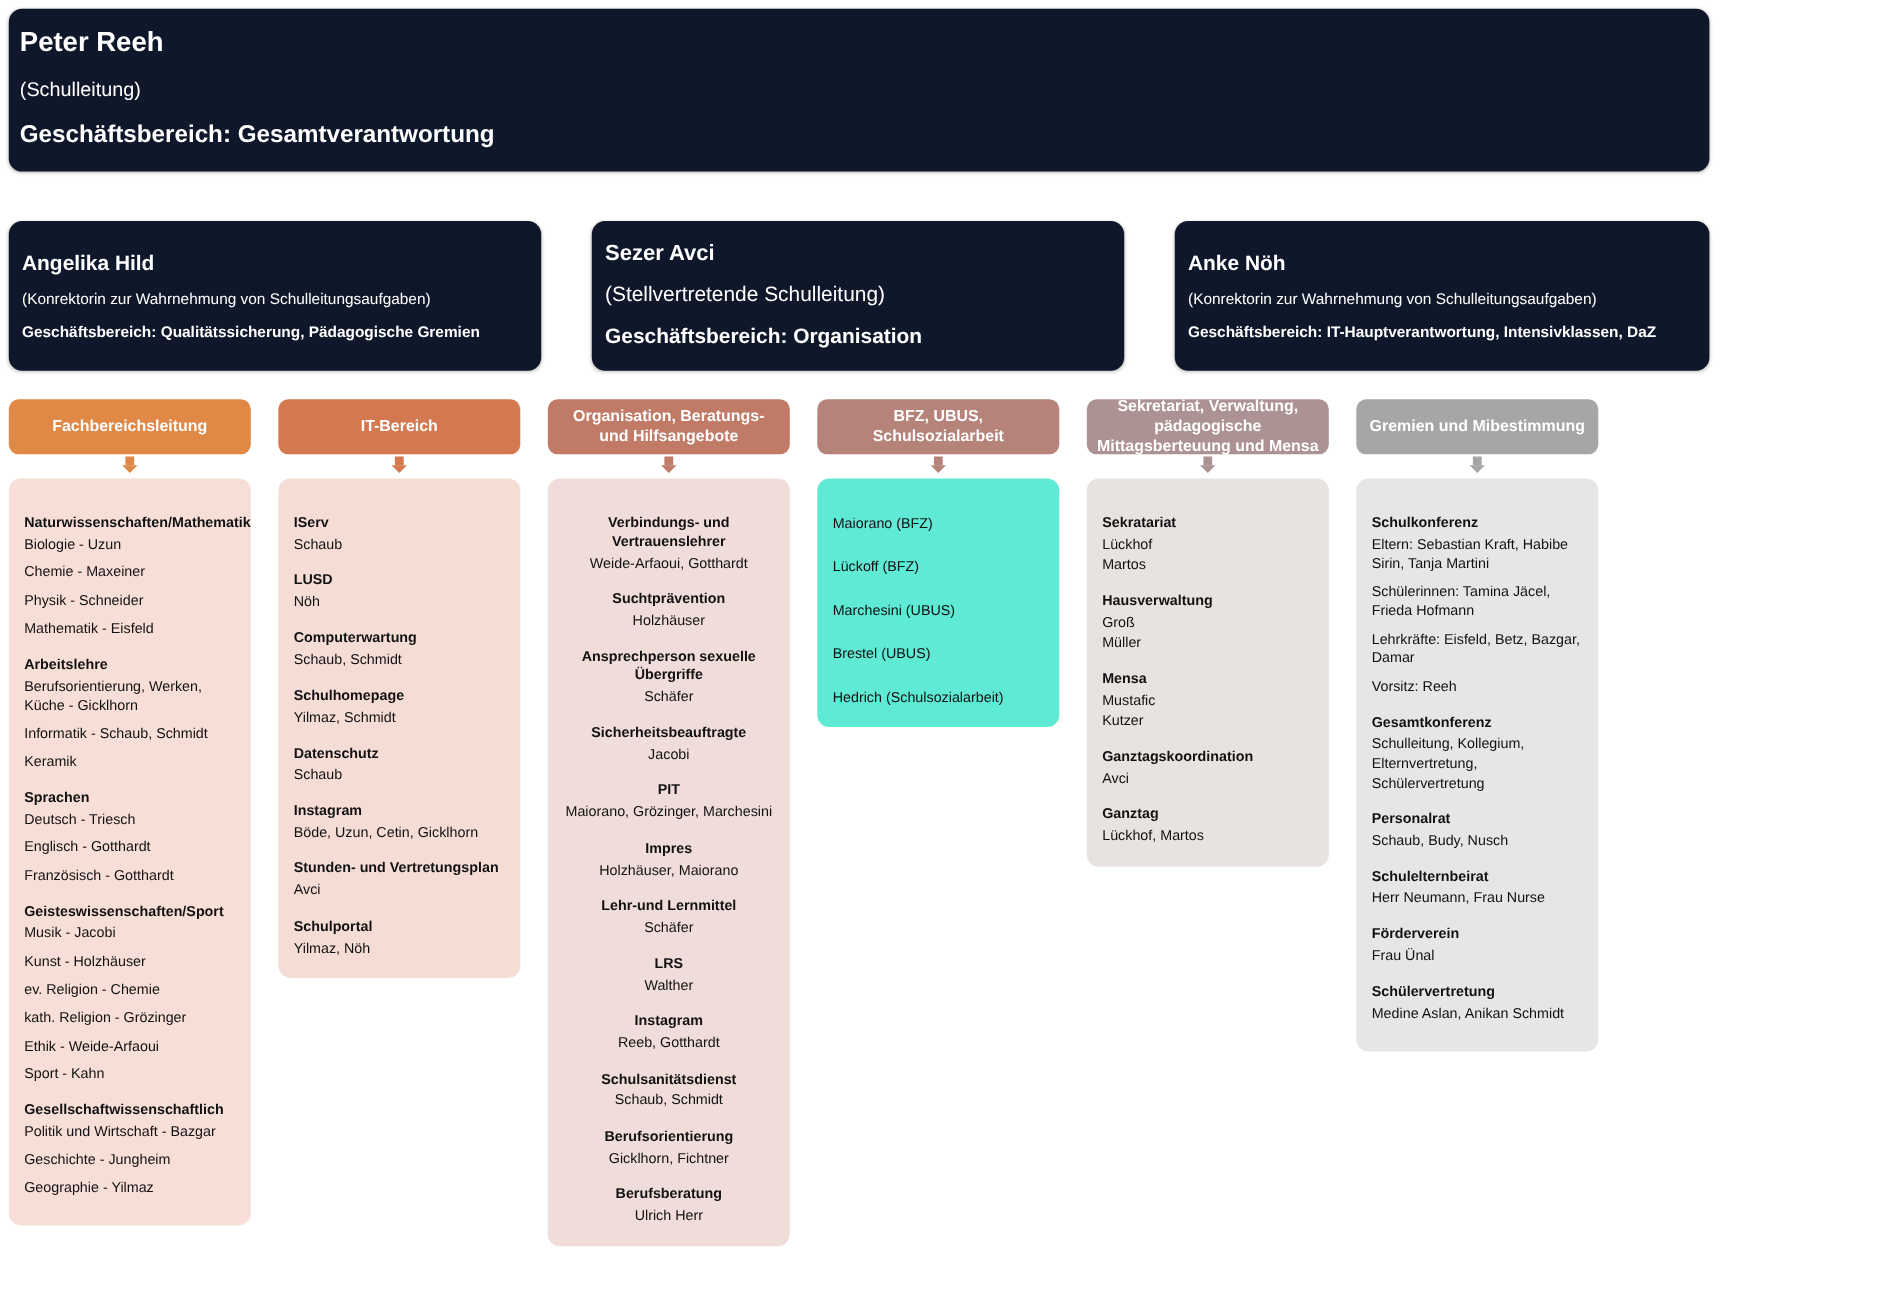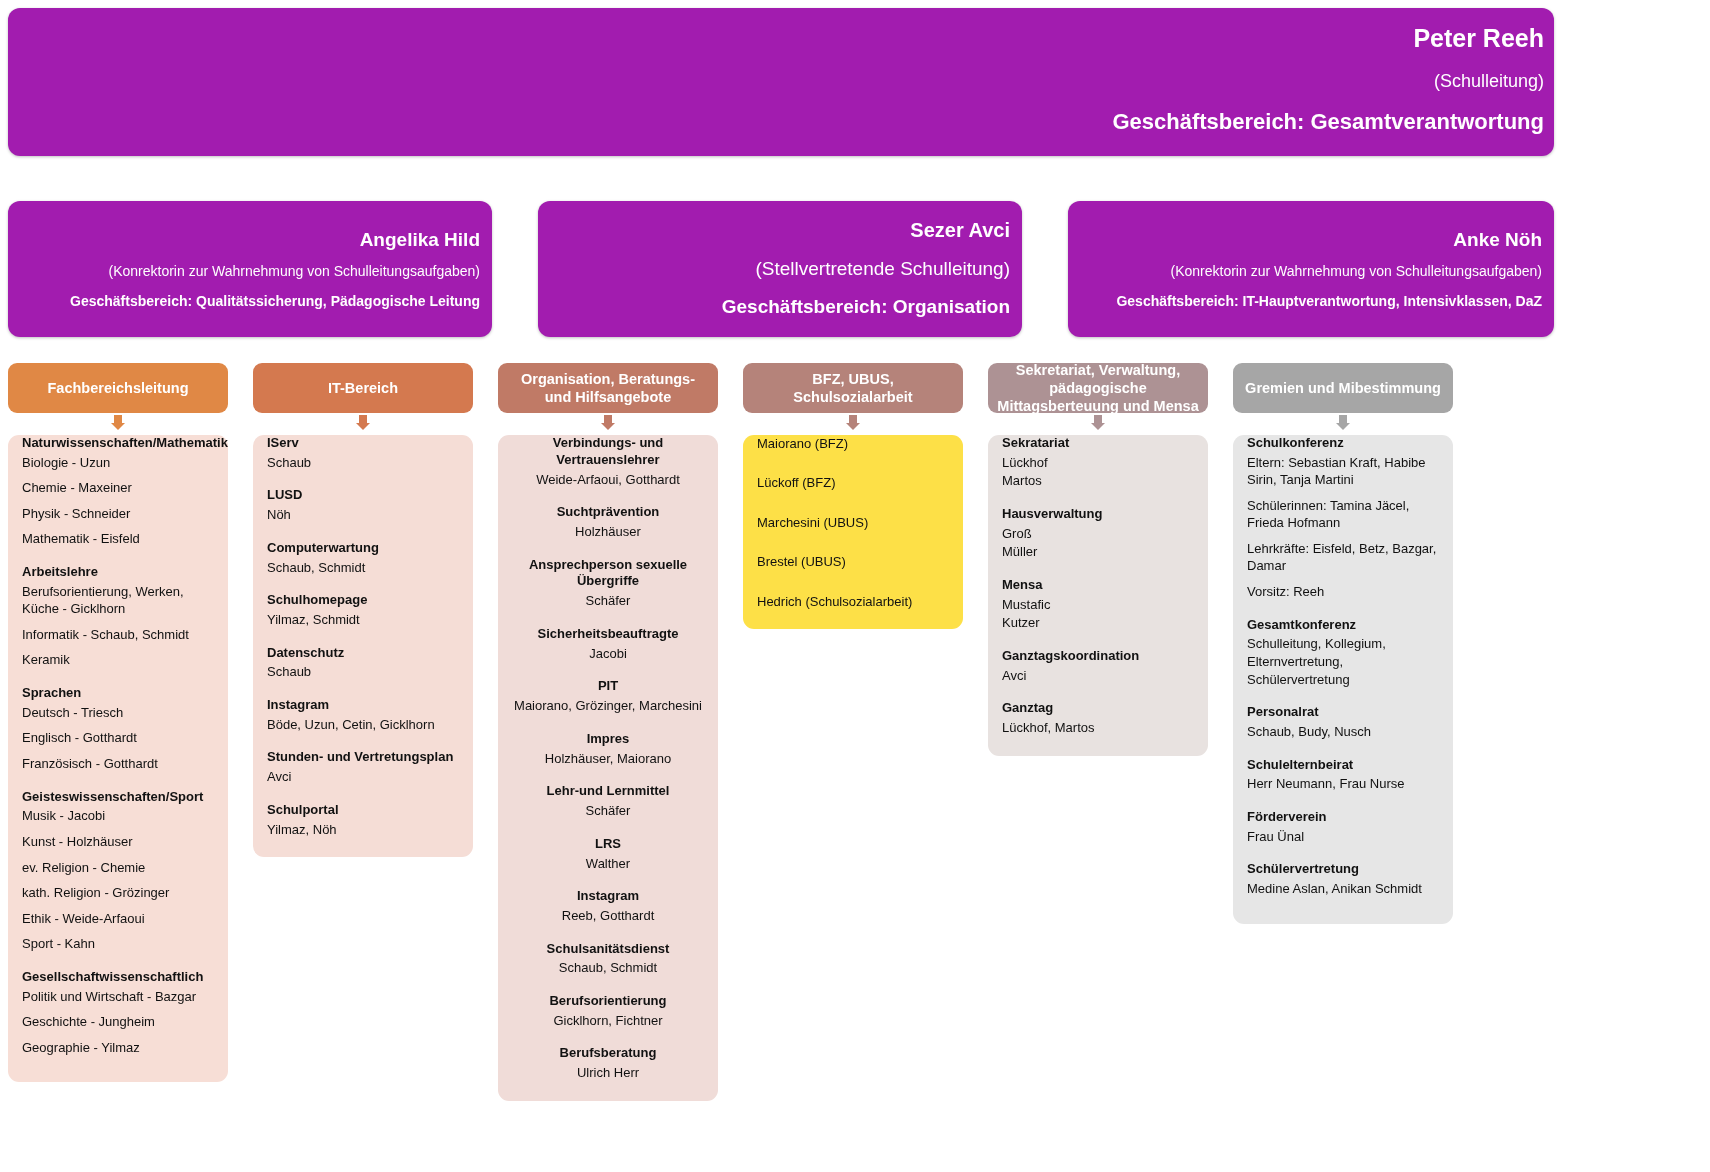--- a/index.html
+++ b/index.html
@@ -18,25 +18,25 @@
 
   #chart-root {
     position: relative;
     width: 1560px;
     margin: 0 0 0 8px;
     padding-top: 8px;
   }
 
   
   .lead-box {
-    background: #a21caf;
+    background: #0f172a;
     color: #ffffff;
     border-radius: 12px;
     box-sizing: border-box;
-    text-align: right;
+    text-align: left;
     box-shadow: 0 1px 3px rgba(0,0,0,0.25);
   }
   .lead-name {
     font-weight: bold;
     line-height: 1.35;
   }
   .lead-role {
     font-weight: normal;
     line-height: 1.45;
   }
@@ -130,21 +130,21 @@
     top: -1px;
     width: 0;
     height: 0;
     border-left: 7px solid transparent;
     border-right: 7px solid transparent;
     display: block;
   }
 
   .col-body {
     border-radius: 11px;
-    padding: 0 14px 18px 14px;
+    padding: 32px 14px 18px 14px;
     box-sizing: border-box;
     font-size: 13px;
     line-height: 1.3;
   }
 
   .grp { margin-bottom: 16px; }
   .grp:last-child { margin-bottom: 0; }
   .grp-title {
     font-weight: bold;
     font-size: 13px;
@@ -172,21 +172,21 @@
   <div class="lead-box" id="top-row">
     <div class="lead-name">Peter Reeh</div>
     <div class="lead-role">(Schulleitung)</div>
     <div class="lead-area">Geschäftsbereich: Gesamtverantwortung</div>
   </div>
 
   <div id="deputy-row">
     <div class="lead-box deputy-box left">
       <div class="lead-name">Angelika Hild</div>
       <div class="lead-role">(Konrektorin zur Wahrnehmung von Schulleitungsaufgaben)</div>
-      <div class="lead-area">Geschäftsbereich: Qualitätssicherung, Pädagogische Leitung</div>
+      <div class="lead-area">Geschäftsbereich: Qualitätssicherung, Pädagogische Gremien</div>
     </div>
     <div class="lead-box deputy-box mid">
       <div class="lead-name">Sezer Avci</div>
       <div class="lead-role">(Stellvertretende Schulleitung)</div>
       <div class="lead-area">Geschäftsbereich: Organisation</div>
     </div>
     <div class="lead-box deputy-box right">
       <div class="lead-name">Anke Nöh</div>
       <div class="lead-role">(Konrektorin zur Wahrnehmung von Schulleitungsaufgaben)</div>
       <div class="lead-area">Geschäftsbereich: IT-Hauptverantwortung, Intensivklassen, DaZ</div>
@@ -342,21 +342,21 @@
         </div>
       </div>
       <div class="col">
         <div class="col-header" style="background: rgb(181, 131, 122);">BFZ, UBUS, Schulsozialarbeit</div>
         <div class="arrow-wrap">
           <div class="arrow">
             <i style="background: rgb(181, 131, 122);"></i>
             <b style="border-top: 7px solid rgb(181, 131, 122);"></b>
           </div>
         </div>
-        <div class="col-body" style="background: #fde047;">
+        <div class="col-body" style="background: #5eead4;">
           <div class="plain-item">Maiorano (BFZ)</div>
           <div class="plain-item">Lückoff (BFZ)</div>
           <div class="plain-item">Marchesini (UBUS)</div>
           <div class="plain-item">Brestel (UBUS)</div>
           <div class="plain-item">Hedrich (Schulsozialarbeit)</div>
         </div>
       </div>
       <div class="col">
         <div class="col-header" style="background: rgb(173, 146, 148);">Sekretariat, Verwaltung, pädagogische Mittagsberteuung und Mensa</div>
         <div class="arrow-wrap">

